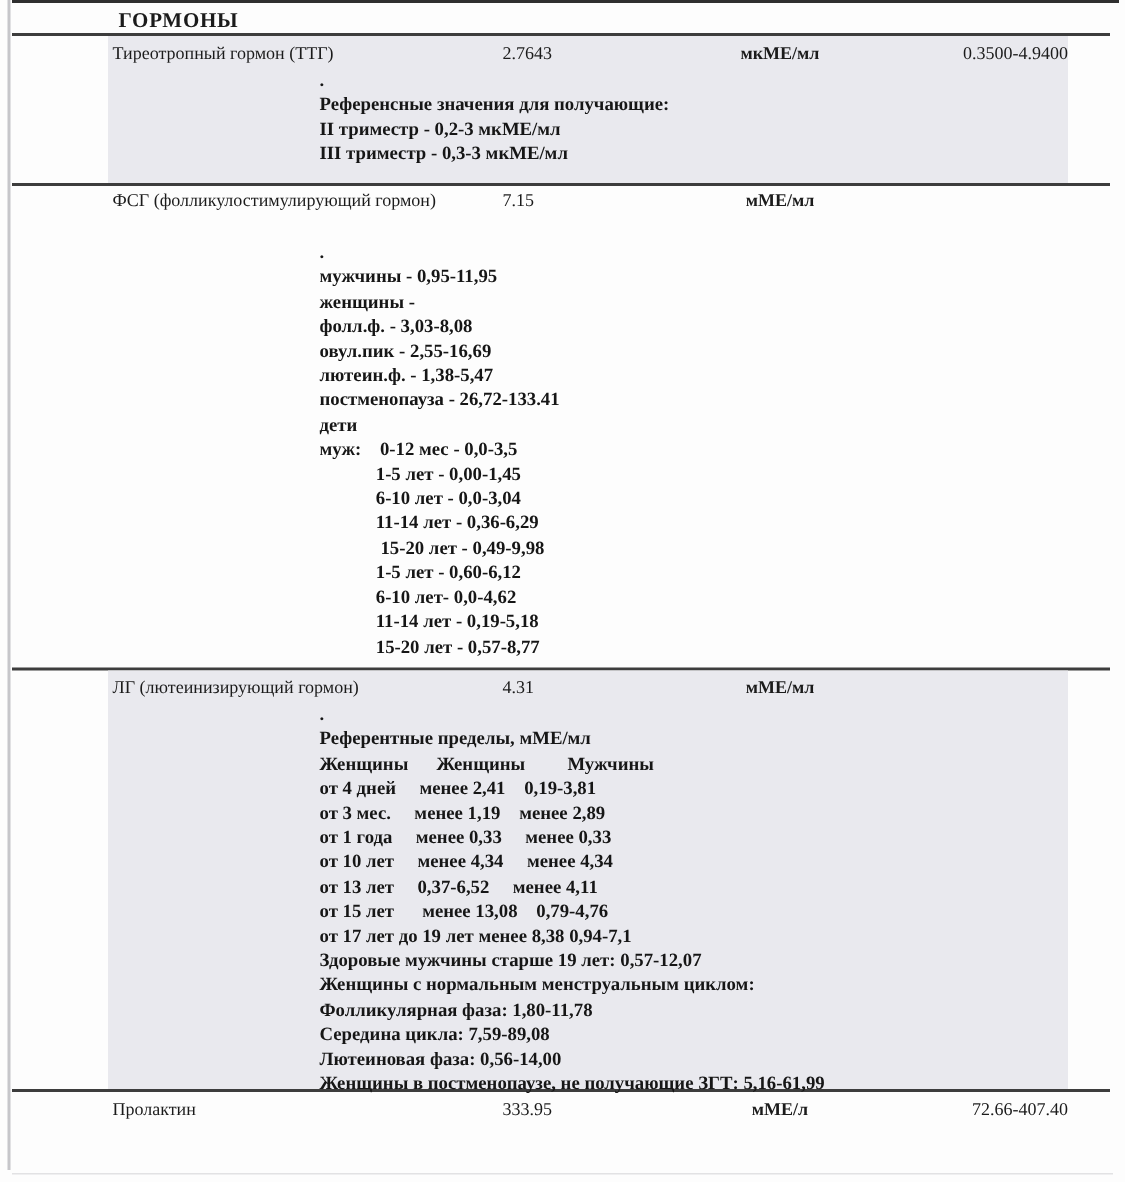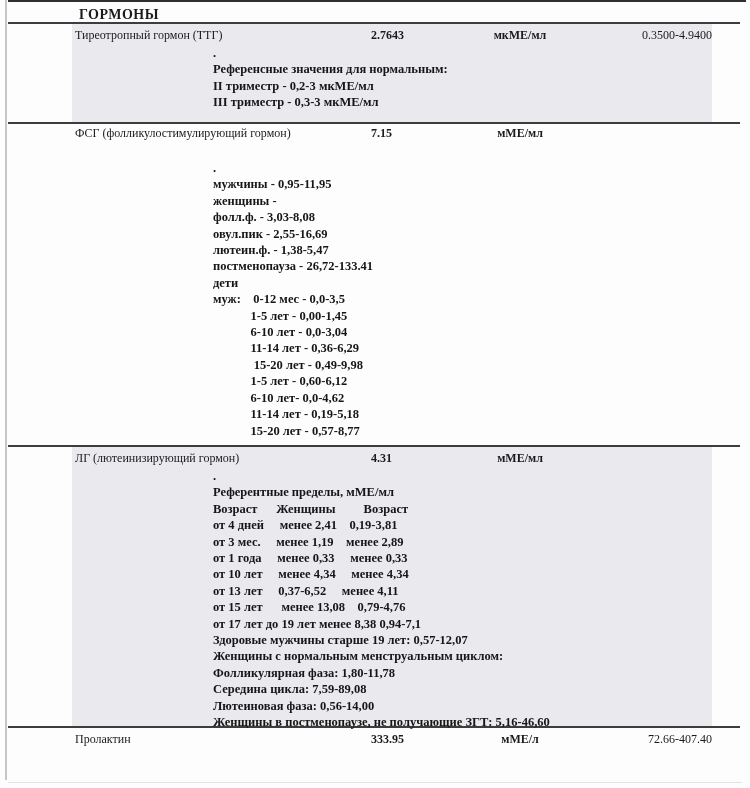--- a/index.html
+++ b/index.html
@@ -25,21 +25,21 @@
 
   .row { position:absolute; left:72px; width:640px; }
   .row.shaded { background:#e9e9ee; }
   .row-1 { top:24px;  height:98px; }
   .row-2 { top:122px; height:308px; }
   .row-3 { top:447px; height:279px; }
   .row-4 { top:728px; height:26px; }
 
   .cell { position:absolute; font-size:12px; line-height:16px; }
   .cell.name  { left:3px;   top:3px; width:255px; }
-  .cell.value { left:263px; top:3px; width:120px; font-weight:bold;margin-left:36px; }
+  .cell.value { left:263px; top:3px; width:120px; font-weight:normal; }
   .cell.unit  { left:393px; top:3px; width:110px; text-align:center;font-weight:bold; }
   .cell.range { left:496px; top:3px; width:144px; text-align:right; }
 
   .comments { position:absolute; left:141px; top:0; width:480px; }
   .c-1 { top:21px; }
   .c-2 { top:38px; }
   .c-3 { top:21px; }
   .ref-line {
     font-size:12.5px; font-weight:bold; line-height:16.4px;
     white-space:pre; color:#161616;
@@ -69,21 +69,21 @@
 
   <h1 class="section-title">ГОРМОНЫ</h1>
 
   <div class="row row-1 shaded">
     <div class="cell name">Тиреотропный гормон (ТТГ)</div>
     <div class="cell value">2.7643</div>
     <div class="cell unit">мкМЕ/мл</div>
     <div class="cell range">0.3500-4.9400</div>
     <div class="comments c-1">
         <div class="ref-line">.</div>
-        <div class="ref-line">Референсные значения для нормальным:</div>
+        <div class="ref-line">Референсные значения для получающие:</div>
         <div class="ref-line">II триместр - 0,2-3 мкМЕ/мл</div>
         <div class="ref-line">III триместр - 0,3-3 мкМЕ/мл</div>
       </div>
   </div>
 
   <div class="row row-2">
     <div class="cell name">ФСГ (фолликулостимулирующий гормон)</div>
     <div class="cell value">7.15</div>
     <div class="cell unit">мМЕ/мл</div>
     <div class="cell range"></div>
@@ -109,34 +109,34 @@
   </div>
 
   <div class="row row-3 shaded">
     <div class="cell name">ЛГ (лютеинизирующий гормон)</div>
     <div class="cell value">4.31</div>
     <div class="cell unit">мМЕ/мл</div>
     <div class="cell range"></div>
     <div class="comments c-3">
         <div class="ref-line">.</div>
         <div class="ref-line">Референтные пределы, мМЕ/мл</div>
-        <div class="ref-line">Возраст      Женщины         Возраст</div>
+        <div class="ref-line">Женщины      Женщины         Мужчины</div>
         <div class="ref-line">от 4 дней     менее 2,41    0,19-3,81</div>
         <div class="ref-line">от 3 мес.     менее 1,19    менее 2,89</div>
         <div class="ref-line">от 1 года     менее 0,33     менее 0,33</div>
         <div class="ref-line">от 10 лет     менее 4,34     менее 4,34</div>
         <div class="ref-line">от 13 лет     0,37-6,52     менее 4,11</div>
         <div class="ref-line">от 15 лет      менее 13,08    0,79-4,76</div>
         <div class="ref-line">от 17 лет до 19 лет менее 8,38 0,94-7,1</div>
         <div class="ref-line">Здоровые мужчины старше 19 лет: 0,57-12,07</div>
         <div class="ref-line">Женщины с нормальным менструальным циклом:</div>
         <div class="ref-line">Фолликулярная фаза: 1,80-11,78</div>
         <div class="ref-line">Середина цикла: 7,59-89,08</div>
         <div class="ref-line">Лютеиновая фаза: 0,56-14,00</div>
-        <div class="ref-line">Женщины в постменопаузе, не получающие ЗГТ: 5,16-46,60</div>
+        <div class="ref-line">Женщины в постменопаузе, не получающие ЗГТ: 5,16-61,99</div>
       </div>
   </div>
 
   <div class="row row-4">
     <div class="cell name">Пролактин</div>
     <div class="cell value">333.95</div>
     <div class="cell unit">мМЕ/л</div>
     <div class="cell range">72.66-407.40</div>
   </div>
 

